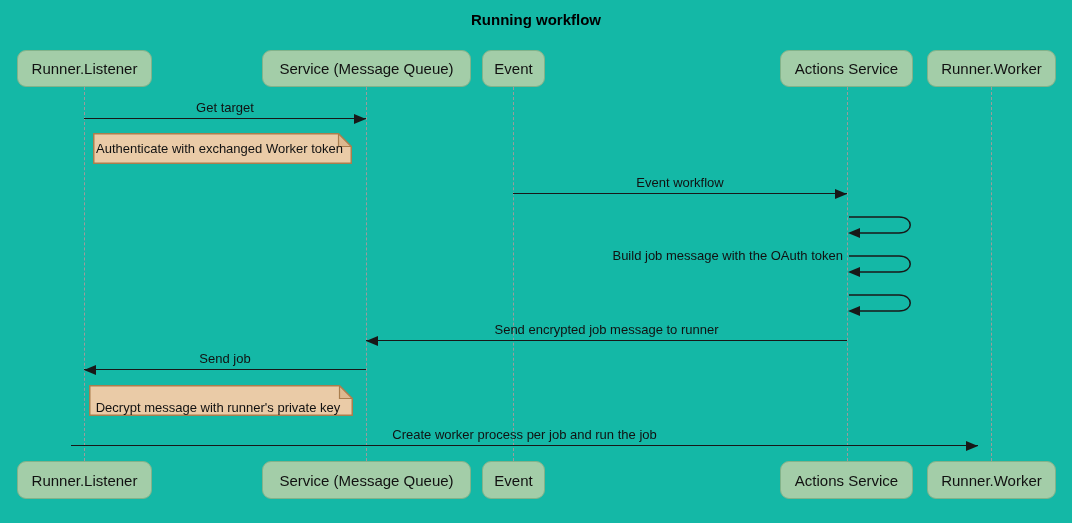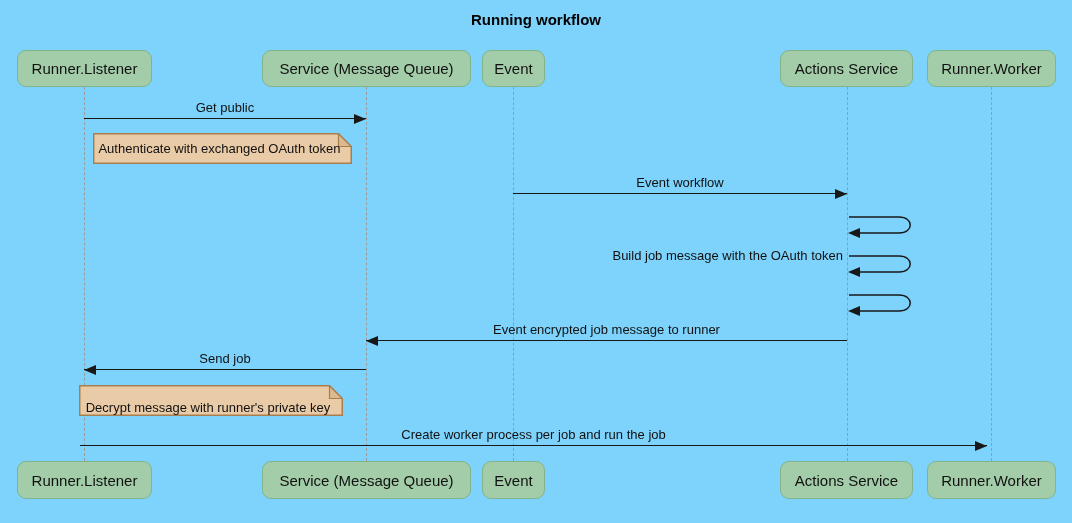--- a/index.html
+++ b/index.html
@@ -1,19 +1,19 @@
 <!DOCTYPE html>
 <html><head>
 <meta charset="utf-8">
 <style>
   html,body{margin:0;padding:0;background:#ffffff;}
   .canvas{
     position:relative;
     width:1072px;height:523px;
-    background:#7dd3fc;
+    background:#14b8a6;
     font-family:"Liberation Sans", sans-serif;
     color:#111;
     overflow:hidden;
   }
   .title{
     position:absolute;top:11px;left:0;width:100%;
     text-align:center;font-size:15px;font-weight:bold;color:#000;
   }
   .lifeline{
     position:absolute;top:87px;height:374px;width:0;
@@ -79,31 +79,31 @@
   <div class="actor" style="left:780px;top:50px;width:133px;height:37px">Actions Service</div>
   <div class="actor" style="left:927px;top:50px;width:129px;height:37px">Runner.Worker</div>
 
   <div class="actor" style="left:17px;top:461px;width:135px;height:38px">Runner.Listener</div>
   <div class="actor" style="left:262px;top:461px;width:209px;height:38px">Service (Message Queue)</div>
   <div class="actor" style="left:482px;top:461px;width:63px;height:38px">Event</div>
   <div class="actor" style="left:780px;top:461px;width:133px;height:38px">Actions Service</div>
   <div class="actor" style="left:927px;top:461px;width:129px;height:38px">Runner.Worker</div>
 
   <div class="msg" style="left:84px;top:99px;width:282px">
-    <div class="lbl">Get public</div>
+    <div class="lbl">Get target</div>
     <div class="line"></div>
     <div class="ah-r"></div>
   </div>
 
   <div class="note" style="left:93px;top:133px;width:259px;height:31px">
     <svg width="259" height="31" viewBox="0 0 259 31">
       <path d="M0.75,0.75 H245.5 L258.25,13.5 V30.25 H0.75 Z" fill="#EACBA7" stroke="#A97E4E" stroke-width="1.5"></path>
       <path d="M245.5,0.75 V13.5 H258.25 Z" fill="#DDB98F" stroke="#A97E4E" stroke-width="1.2"></path>
     </svg>
-    <div class="note-lbl">Authenticate with exchanged OAuth token</div>
+    <div class="note-lbl">Authenticate with exchanged Worker token</div>
   </div>
 
   <div class="msg" style="left:513px;top:174px;width:334px">
     <div class="lbl">Event workflow</div>
     <div class="line"></div>
     <div class="ah-r"></div>
   </div>
 
   <div class="loop" style="left:847px;top:215px">
     <svg width="70" height="24" viewBox="0 0 70 24">
@@ -121,38 +121,38 @@
   </div>
 
   <div class="loop" style="left:847px;top:293px">
     <svg width="70" height="24" viewBox="0 0 70 24">
       <path d="M2,2 H52 C67,2 67,18 52,18 H13" fill="none" stroke="#181818" stroke-width="1.5"></path>
       <polygon points="13,13 13,23 1,18" fill="#181818"></polygon>
     </svg>
   </div>
 
   <div class="msg" style="left:366px;top:321px;width:481px">
-    <div class="lbl">Event encrypted job message to runner</div>
+    <div class="lbl">Send encrypted job message to runner</div>
     <div class="line"></div>
     <div class="ah-l"></div>
   </div>
 
   <div class="msg" style="left:84px;top:350px;width:282px">
     <div class="lbl">Send job</div>
     <div class="line"></div>
     <div class="ah-l"></div>
   </div>
 
-  <div class="note" style="left:79px;top:385px;width:264px;height:45px">
+  <div class="note" style="left:89px;top:385px;width:264px;height:45px">
     <svg width="264" height="31" viewBox="0 0 264 31">
       <path d="M0.75,0.75 H250.5 L263.25,13.5 V30.25 H0.75 Z" fill="#EACBA7" stroke="#A97E4E" stroke-width="1.5"></path>
       <path d="M250.5,0.75 V13.5 H263.25 Z" fill="#DDB98F" stroke="#A97E4E" stroke-width="1.2"></path>
     </svg>
     <div class="note-lbl">Decrypt message with runner's private key</div>
   </div>
 
-  <div class="msg" style="left:80px;top:426px;width:907px">
+  <div class="msg" style="left:71px;top:426px;width:907px">
     <div class="lbl">Create worker process per job and run the job</div>
     <div class="line"></div>
     <div class="ah-r"></div>
   </div>
 
 </div>
 
 </body></html>

